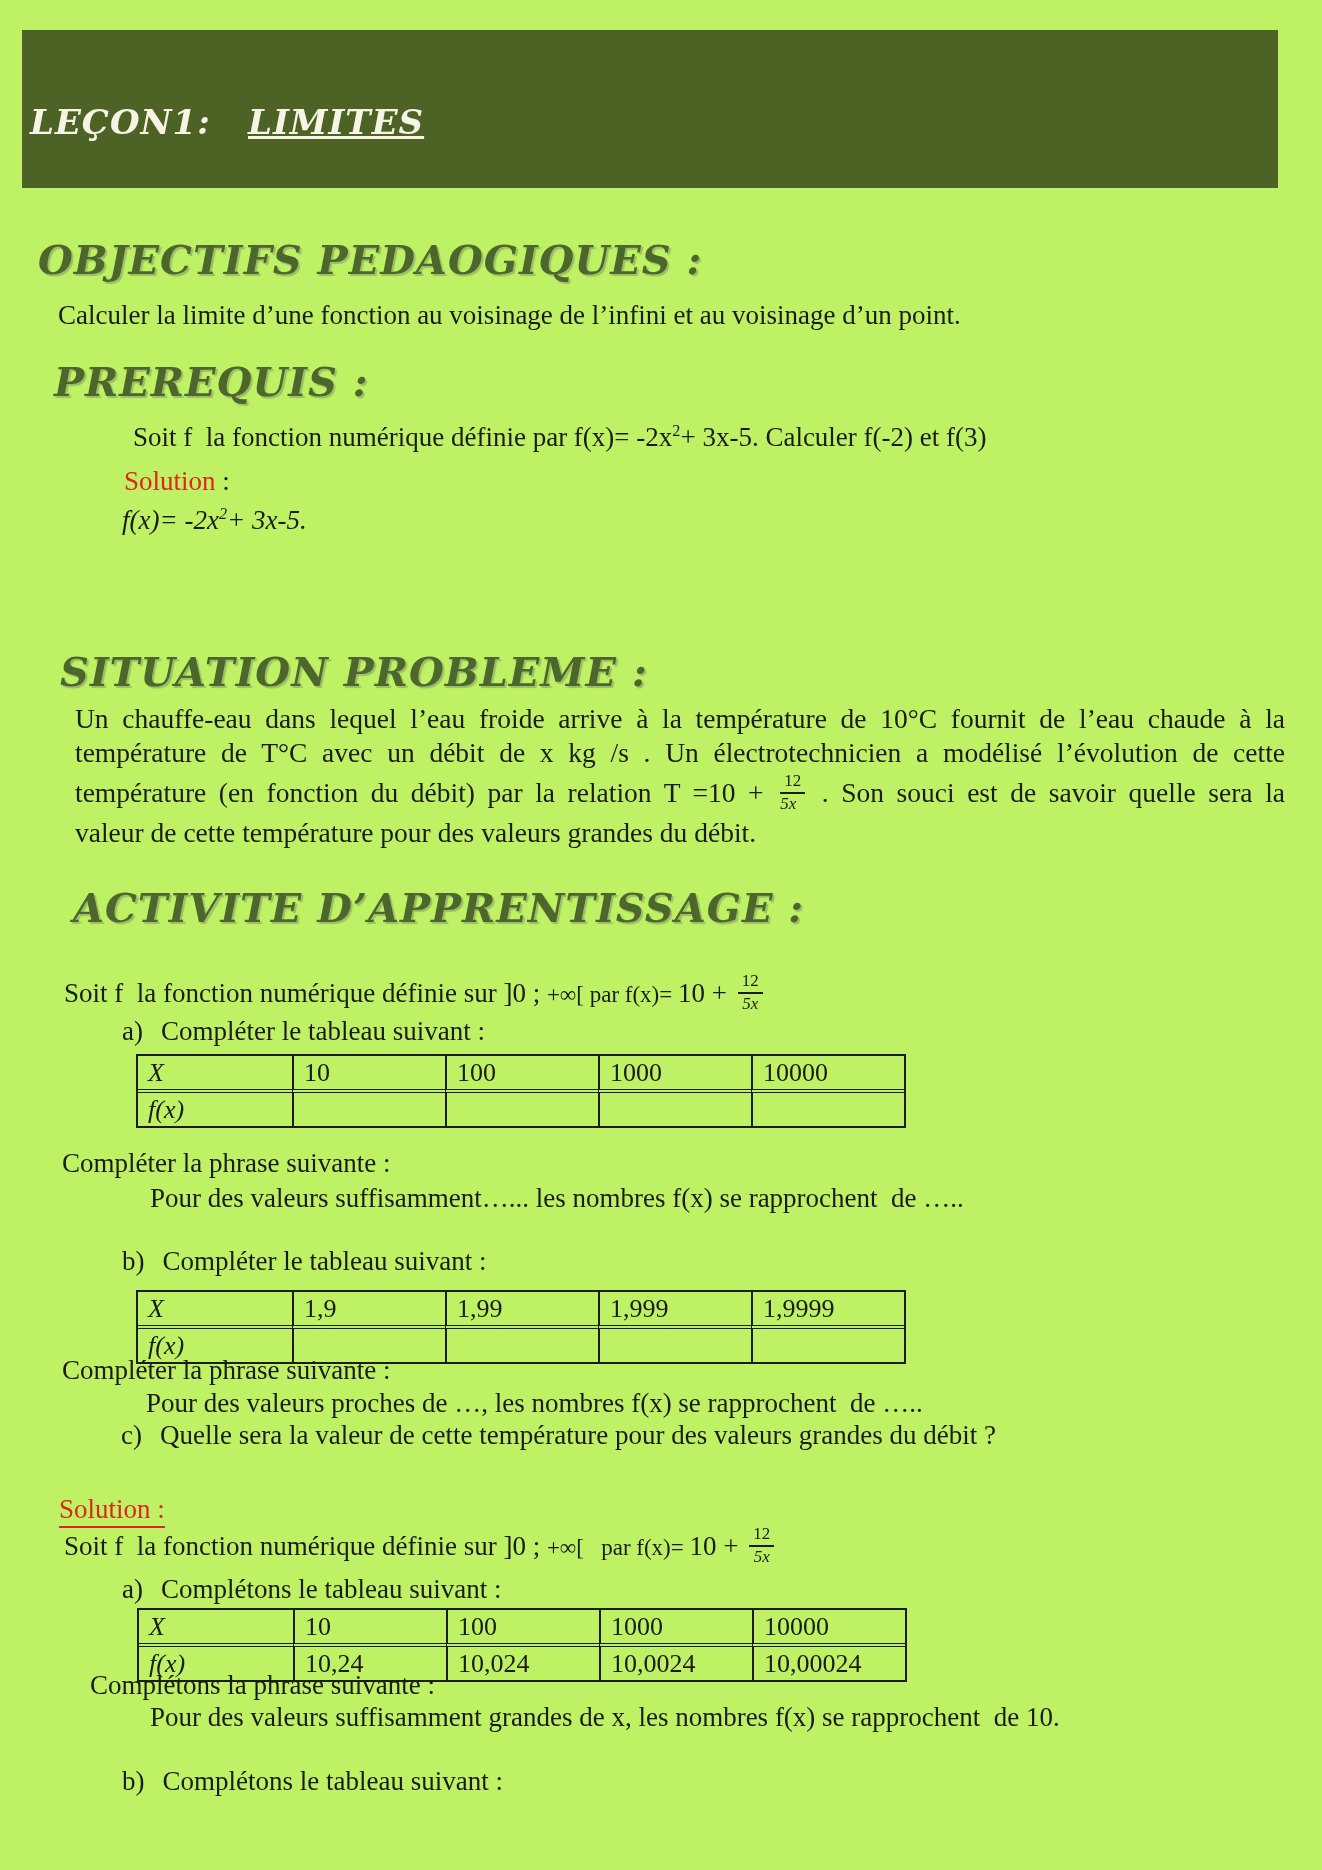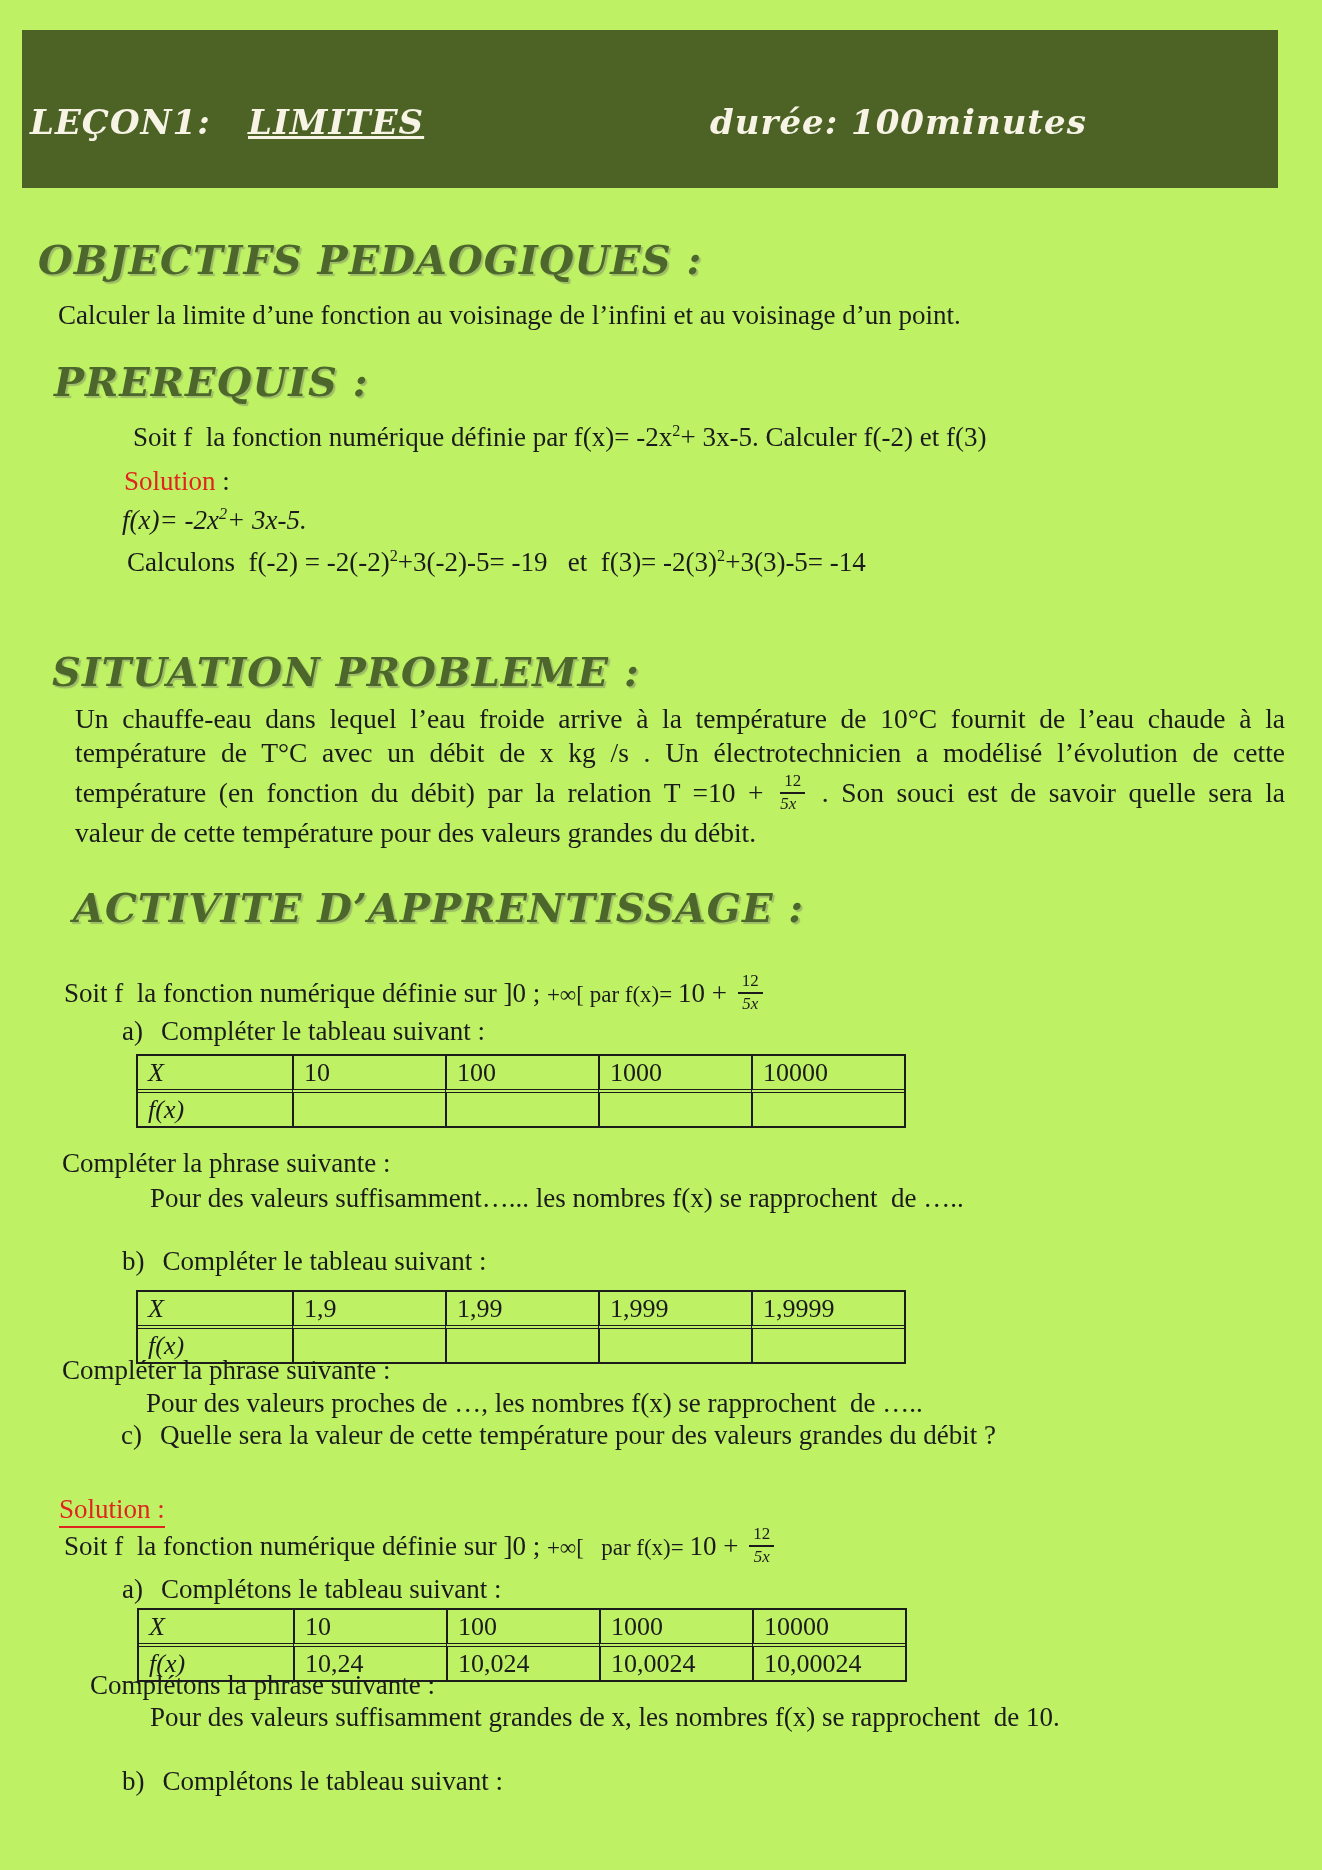--- a/index.html
+++ b/index.html
@@ -55,37 +55,35 @@
   .italic{font-style:italic;}
 </style>
 </head>
 <body>
 
 <div class="page">
 
   <div class="abs band">
     <span class="band-text" style="left:8px;">LEÇON1:</span>
     <span class="band-text" style="left:226px;text-decoration:underline;">LIMITES</span>
-    <span class="band-text" style="left:688px;">durée: 100minutes</span>
   </div>
 
   <div class="abs green-heading" style="left:38px; top:236px;">OBJECTIFS PEDAOGIQUES :</div>
   <div class="abs line" style="left:58px; top:298px;">Calculer la limite d’une fonction au voisinage de l’infini et au voisinage d’un point.</div>
 
   <div class="abs green-heading" style="left:54px; top:358px;">PREREQUIS :</div>
 
   <div class="abs line" style="left:133px; top:420px;"><span>Soit f  la fonction numérique définie par f(x)= -2x</span><span class="sup">2</span><span>+ 3x-5. Calculer f(-2) et f(3)</span></div>
 
   <div class="abs line" style="left:124px; top:464px;"><span class="red">Solution</span><span> :</span></div>
 
   <div class="abs line italic" style="left:122px; top:503px;"><span>f(x)= -2x</span><span class="sup">2</span><span>+ 3x-5.</span></div>
 
-  <div class="abs line" style="left:127px; top:545px;"><span>Calculons  f(-2) = -2(-2)</span><span class="sup">2</span><span>+3(-2)-5= -19   et  f(3)= -2(3)</span><span class="sup">2</span><span>+3(3)-5= -14</span></div>
 
-  <div class="abs green-heading" style="left:52px; top:648px;">SITUATION PROBLEME :</div>
+  <div class="abs green-heading" style="left:60px; top:648px;">SITUATION PROBLEME :</div>
 
   <div class="abs para" style="left:75px; top:702px;">
     <div class="jline">Un chauffe-eau dans lequel l’eau froide arrive à la température de 10°C fournit de l’eau chaude à la</div>
     <div class="jline">température de T°C avec un débit de x kg /s . Un électrotechnicien a modélisé l’évolution de cette</div>
     <div class="jline tall"><span>température (en fonction du débit) par la relation  T =10 + </span><span class="frac"><span class="num">12</span><span class="den">5x</span></span><span> .  Son souci est de savoir quelle sera la</span></div>
     <div class="nline">valeur de cette température pour des valeurs grandes du débit.</div>
   </div>
 
   <div class="abs green-heading" style="left:73px; top:884px;">ACTIVITE D’APPRENTISSAGE :</div>
 

